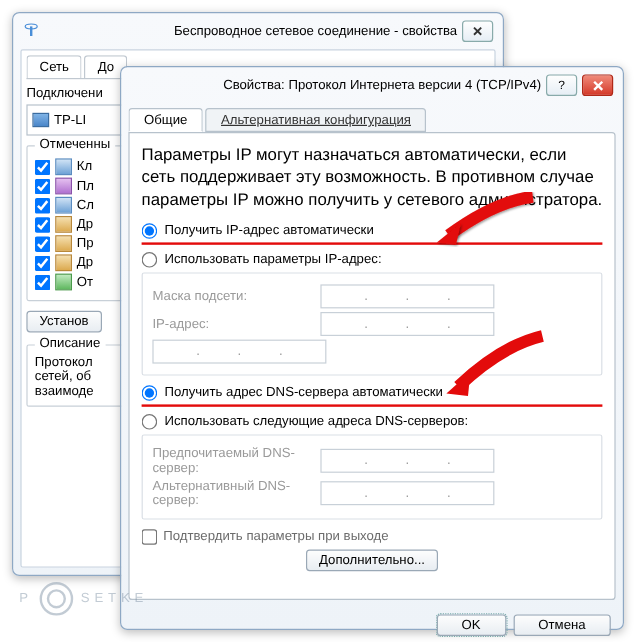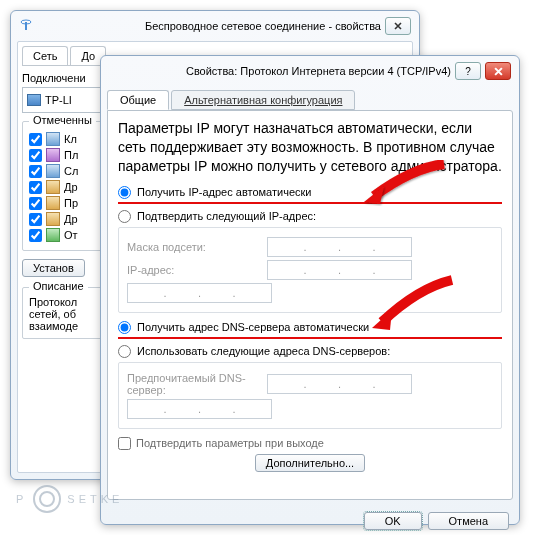--- a/index.html
+++ b/index.html
@@ -166,21 +166,21 @@
   <div class="tab-pane">
     <div class="desc">Параметры IP могут назначаться автоматически, если сеть поддерживает эту возможность. В противном случае параметры IP можно получить у сетевого администратора.</div>
 
     <div class="radiorow">
       <input type="radio" name="ip" checked="" style="">
       <span>Получить IP-адрес автоматически</span>
     </div>
     <div class="underline-red"></div>
     <div class="radiorow">
       <input type="radio" name="ip" style="">
-      <span>Подтвердить следующий IP-адрес:</span>
+      <span>Использовать параметры IP-адрес:</span>
     </div>
     <div class="subgroup">
       <div class="fieldrow">
           <span class="flabel">Маска подсети:</span>
           <span class="ipbox">
             <span class="dot"></span>
             <span class="dot"></span>
             <span class="dot"></span>
           </span>
         </div>
@@ -213,20 +213,21 @@
     <div class="subgroup">
       <div class="fieldrow">
           <span class="flabel">Предпочитаемый DNS-сервер:</span>
           <span class="ipbox">
             <span class="dot"></span>
             <span class="dot"></span>
             <span class="dot"></span>
           </span>
         </div>
       <div class="fieldrow">
+          <span class="flabel">Альтернативный DNS-сервер:</span>
           <span class="ipbox">
             <span class="dot"></span>
             <span class="dot"></span>
             <span class="dot"></span>
           </span>
         </div>
     </div>
 
     <div class="confirm-row">
       <input type="checkbox" style="">

